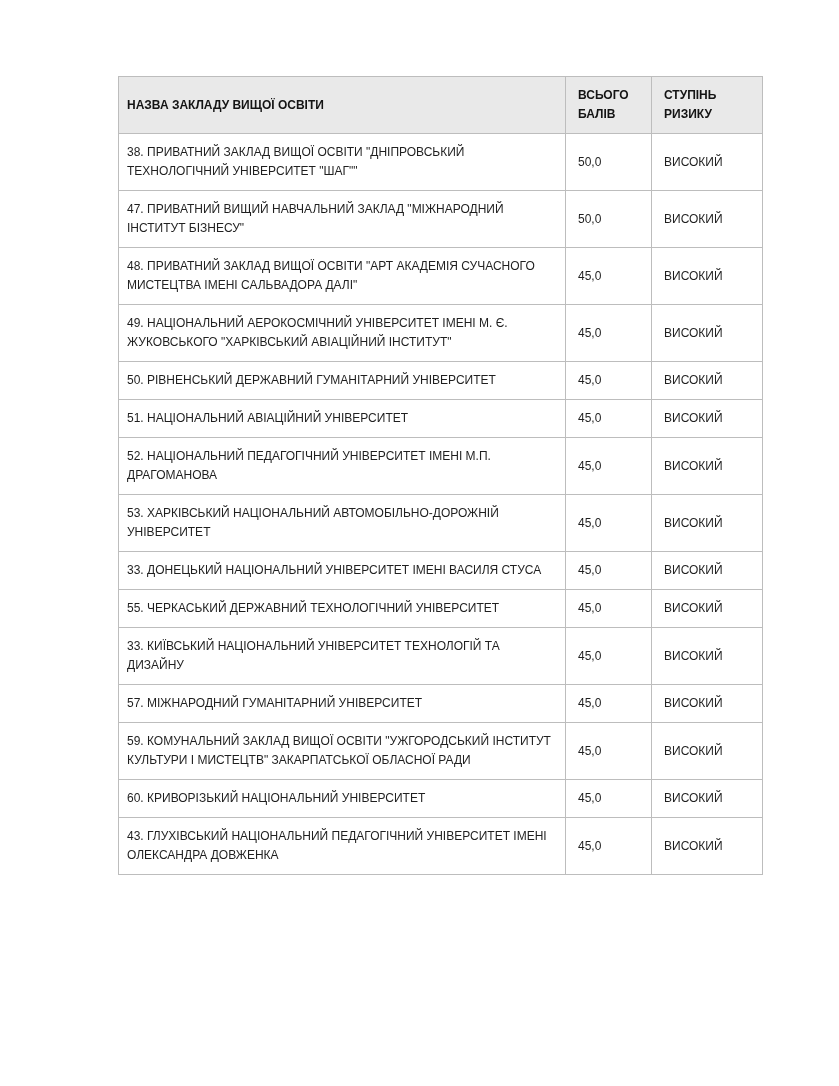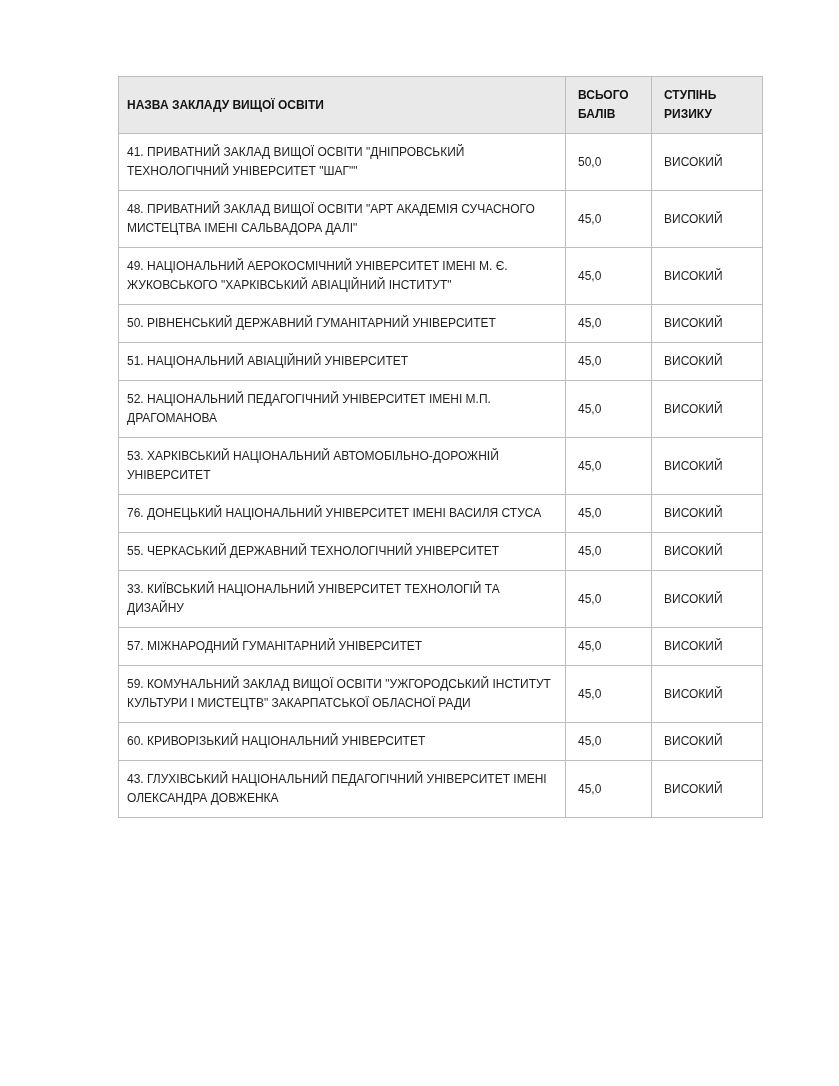--- a/index.html
+++ b/index.html
@@ -53,21 +53,26 @@
     </colgroup>
     <thead>
       <tr>
         <th class="th-name">НАЗВА ЗАКЛАДУ ВИЩОЇ ОСВІТИ</th>
         <th class="th-score">ВСЬОГО БАЛІВ</th>
         <th class="th-risk">СТУПІНЬ РИЗИКУ</th>
       </tr>
     </thead>
     <tbody>
         <tr>
-    <td class="cell-name">41. ПРИВАТНИЙ ЗАКЛАД ВИЩОЇ ОСВІТИ "ДНІПРОВСЬКИЙ ТЕХНОЛОГІЧНИЙ УНІВЕРСИТЕТ "ШАГ""</td>
+    <td class="cell-name">38. ПРИВАТНИЙ ЗАКЛАД ВИЩОЇ ОСВІТИ "ДНІПРОВСЬКИЙ ТЕХНОЛОГІЧНИЙ УНІВЕРСИТЕТ "ШАГ""</td>
+    <td class="cell-score">50,0</td>
+    <td class="cell-risk">ВИСОКИЙ</td>
+  </tr>
+        <tr>
+    <td class="cell-name">47. ПРИВАТНИЙ ВИЩИЙ НАВЧАЛЬНИЙ ЗАКЛАД "МІЖНАРОДНИЙ ІНСТИТУТ БІЗНЕСУ"</td>
     <td class="cell-score">50,0</td>
     <td class="cell-risk">ВИСОКИЙ</td>
   </tr>
         <tr>
     <td class="cell-name">48. ПРИВАТНИЙ ЗАКЛАД ВИЩОЇ ОСВІТИ "АРТ АКАДЕМІЯ СУЧАСНОГО МИСТЕЦТВА ІМЕНІ САЛЬВАДОРА ДАЛІ"</td>
     <td class="cell-score">45,0</td>
     <td class="cell-risk">ВИСОКИЙ</td>
   </tr>
         <tr>
     <td class="cell-name">49. НАЦІОНАЛЬНИЙ АЕРОКОСМІЧНИЙ УНІВЕРСИТЕТ ІМЕНІ М. Є. ЖУКОВСЬКОГО "ХАРКІВСЬКИЙ АВІАЦІЙНИЙ ІНСТИТУТ"</td>
@@ -88,21 +93,21 @@
     <td class="cell-name">52. НАЦІОНАЛЬНИЙ ПЕДАГОГІЧНИЙ УНІВЕРСИТЕТ ІМЕНІ М.П. ДРАГОМАНОВА</td>
     <td class="cell-score">45,0</td>
     <td class="cell-risk">ВИСОКИЙ</td>
   </tr>
         <tr>
     <td class="cell-name">53. ХАРКІВСЬКИЙ НАЦІОНАЛЬНИЙ АВТОМОБІЛЬНО-ДОРОЖНІЙ УНІВЕРСИТЕТ</td>
     <td class="cell-score">45,0</td>
     <td class="cell-risk">ВИСОКИЙ</td>
   </tr>
         <tr>
-    <td class="cell-name">76. ДОНЕЦЬКИЙ НАЦІОНАЛЬНИЙ УНІВЕРСИТЕТ ІМЕНІ ВАСИЛЯ СТУСА</td>
+    <td class="cell-name">33. ДОНЕЦЬКИЙ НАЦІОНАЛЬНИЙ УНІВЕРСИТЕТ ІМЕНІ ВАСИЛЯ СТУСА</td>
     <td class="cell-score">45,0</td>
     <td class="cell-risk">ВИСОКИЙ</td>
   </tr>
         <tr>
     <td class="cell-name">55. ЧЕРКАСЬКИЙ ДЕРЖАВНИЙ ТЕХНОЛОГІЧНИЙ УНІВЕРСИТЕТ</td>
     <td class="cell-score">45,0</td>
     <td class="cell-risk">ВИСОКИЙ</td>
   </tr>
         <tr>
     <td class="cell-name">33. КИЇВСЬКИЙ НАЦІОНАЛЬНИЙ УНІВЕРСИТЕТ ТЕХНОЛОГІЙ ТА ДИЗАЙНУ</td>

